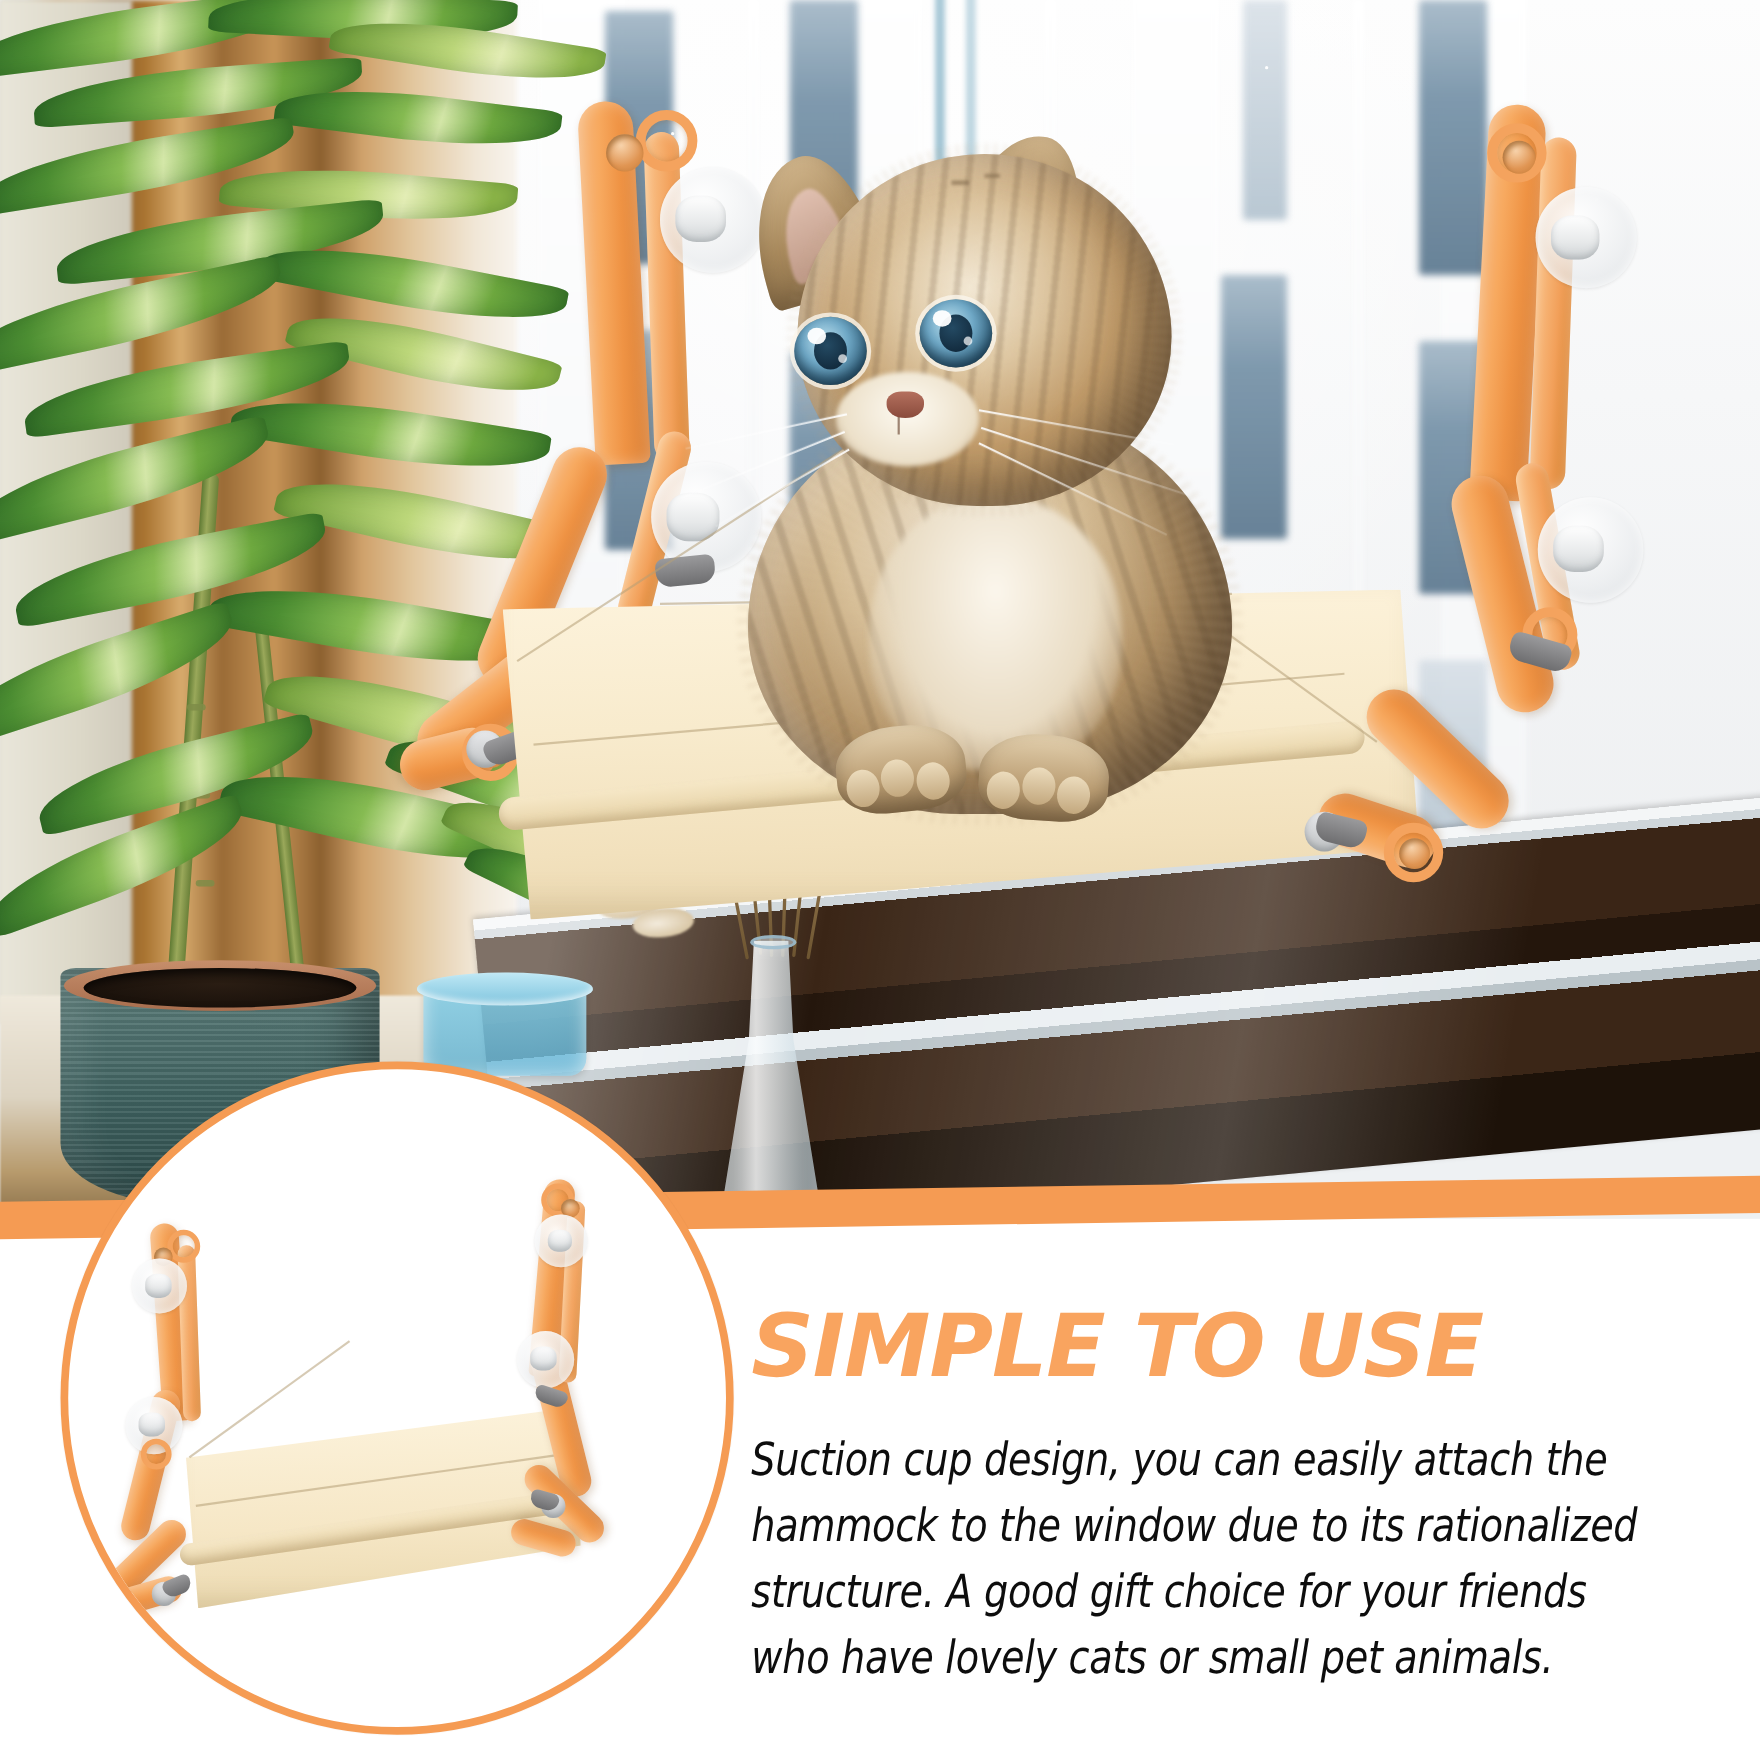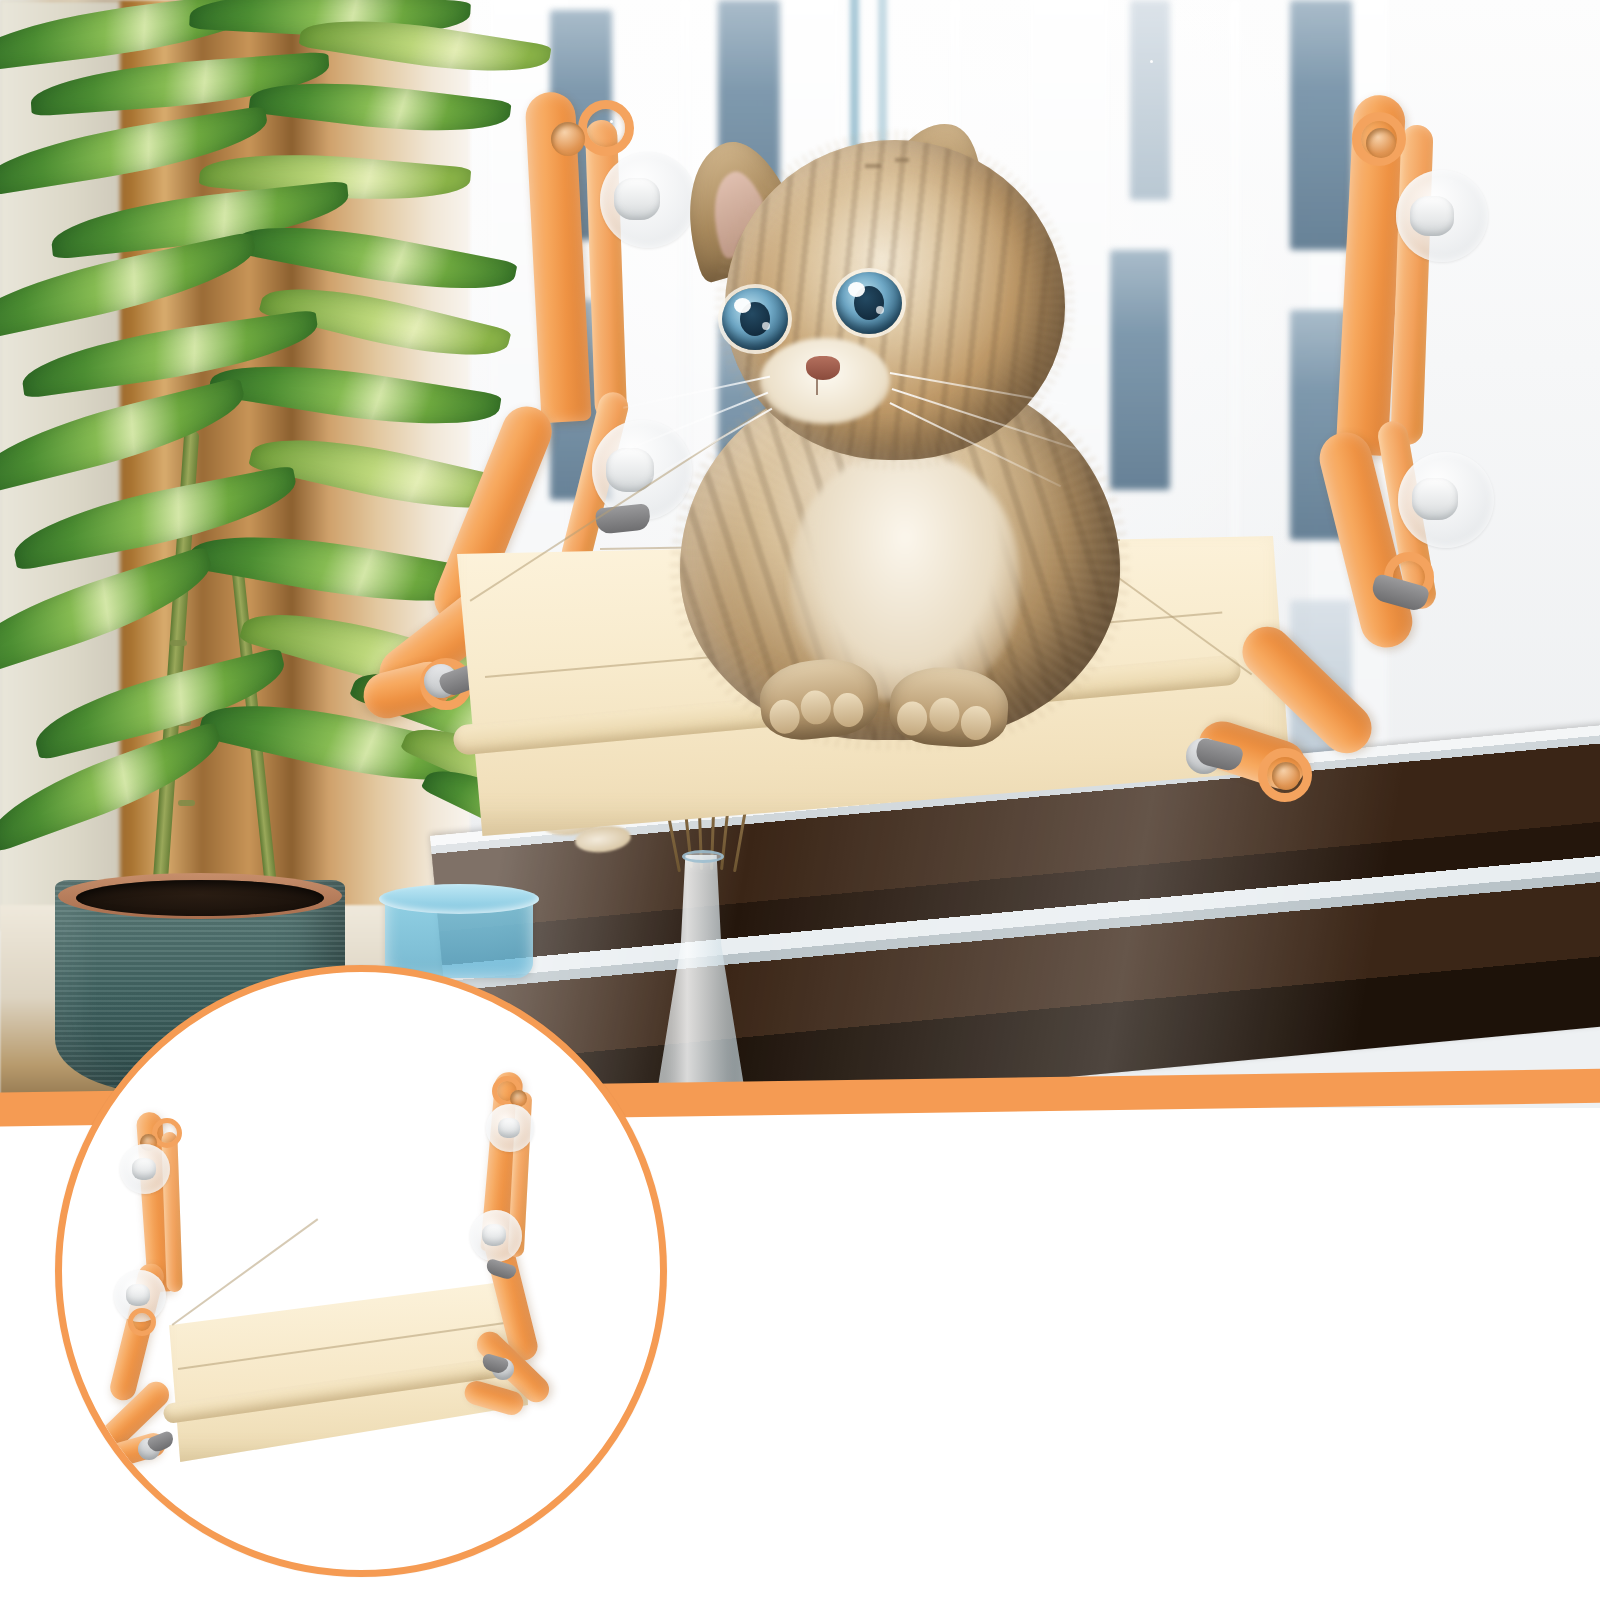--- a/index.html
+++ b/index.html
@@ -678,14 +678,18 @@
         <div class="knob" style="left:436px; top:146px; width:22px; height:20px;"></div>
         <div class="cup-suction" style="left:408px; top:238px; width:52px; height:52px;"></div>
         <div class="knob" style="left:420px; top:252px; width:24px; height:22px;"></div>
         <div class="cap" style="left:424px; top:290px; width:30px; height:15px; transform:rotate(18deg);"></div>
         <div class="endcap" style="left:430px; top:386px; width:22px; height:22px;"></div>
         <div class="cap" style="left:420px; top:384px; width:26px; height:16px; transform:rotate(16deg);"></div>
       </div>
     </div>
   </div>
 
+  <div class="textblock">
+    <div class="headline">SIMPLE TO USE</div>
+    <div class="body-copy">Suction cup design, you can easily attach the hammock to the window due to its rationalized structure. A good gift choice for your friends who have lovely cats or small pet animals.</div>
+  </div>
 
 </div>
 
 </body></html>

